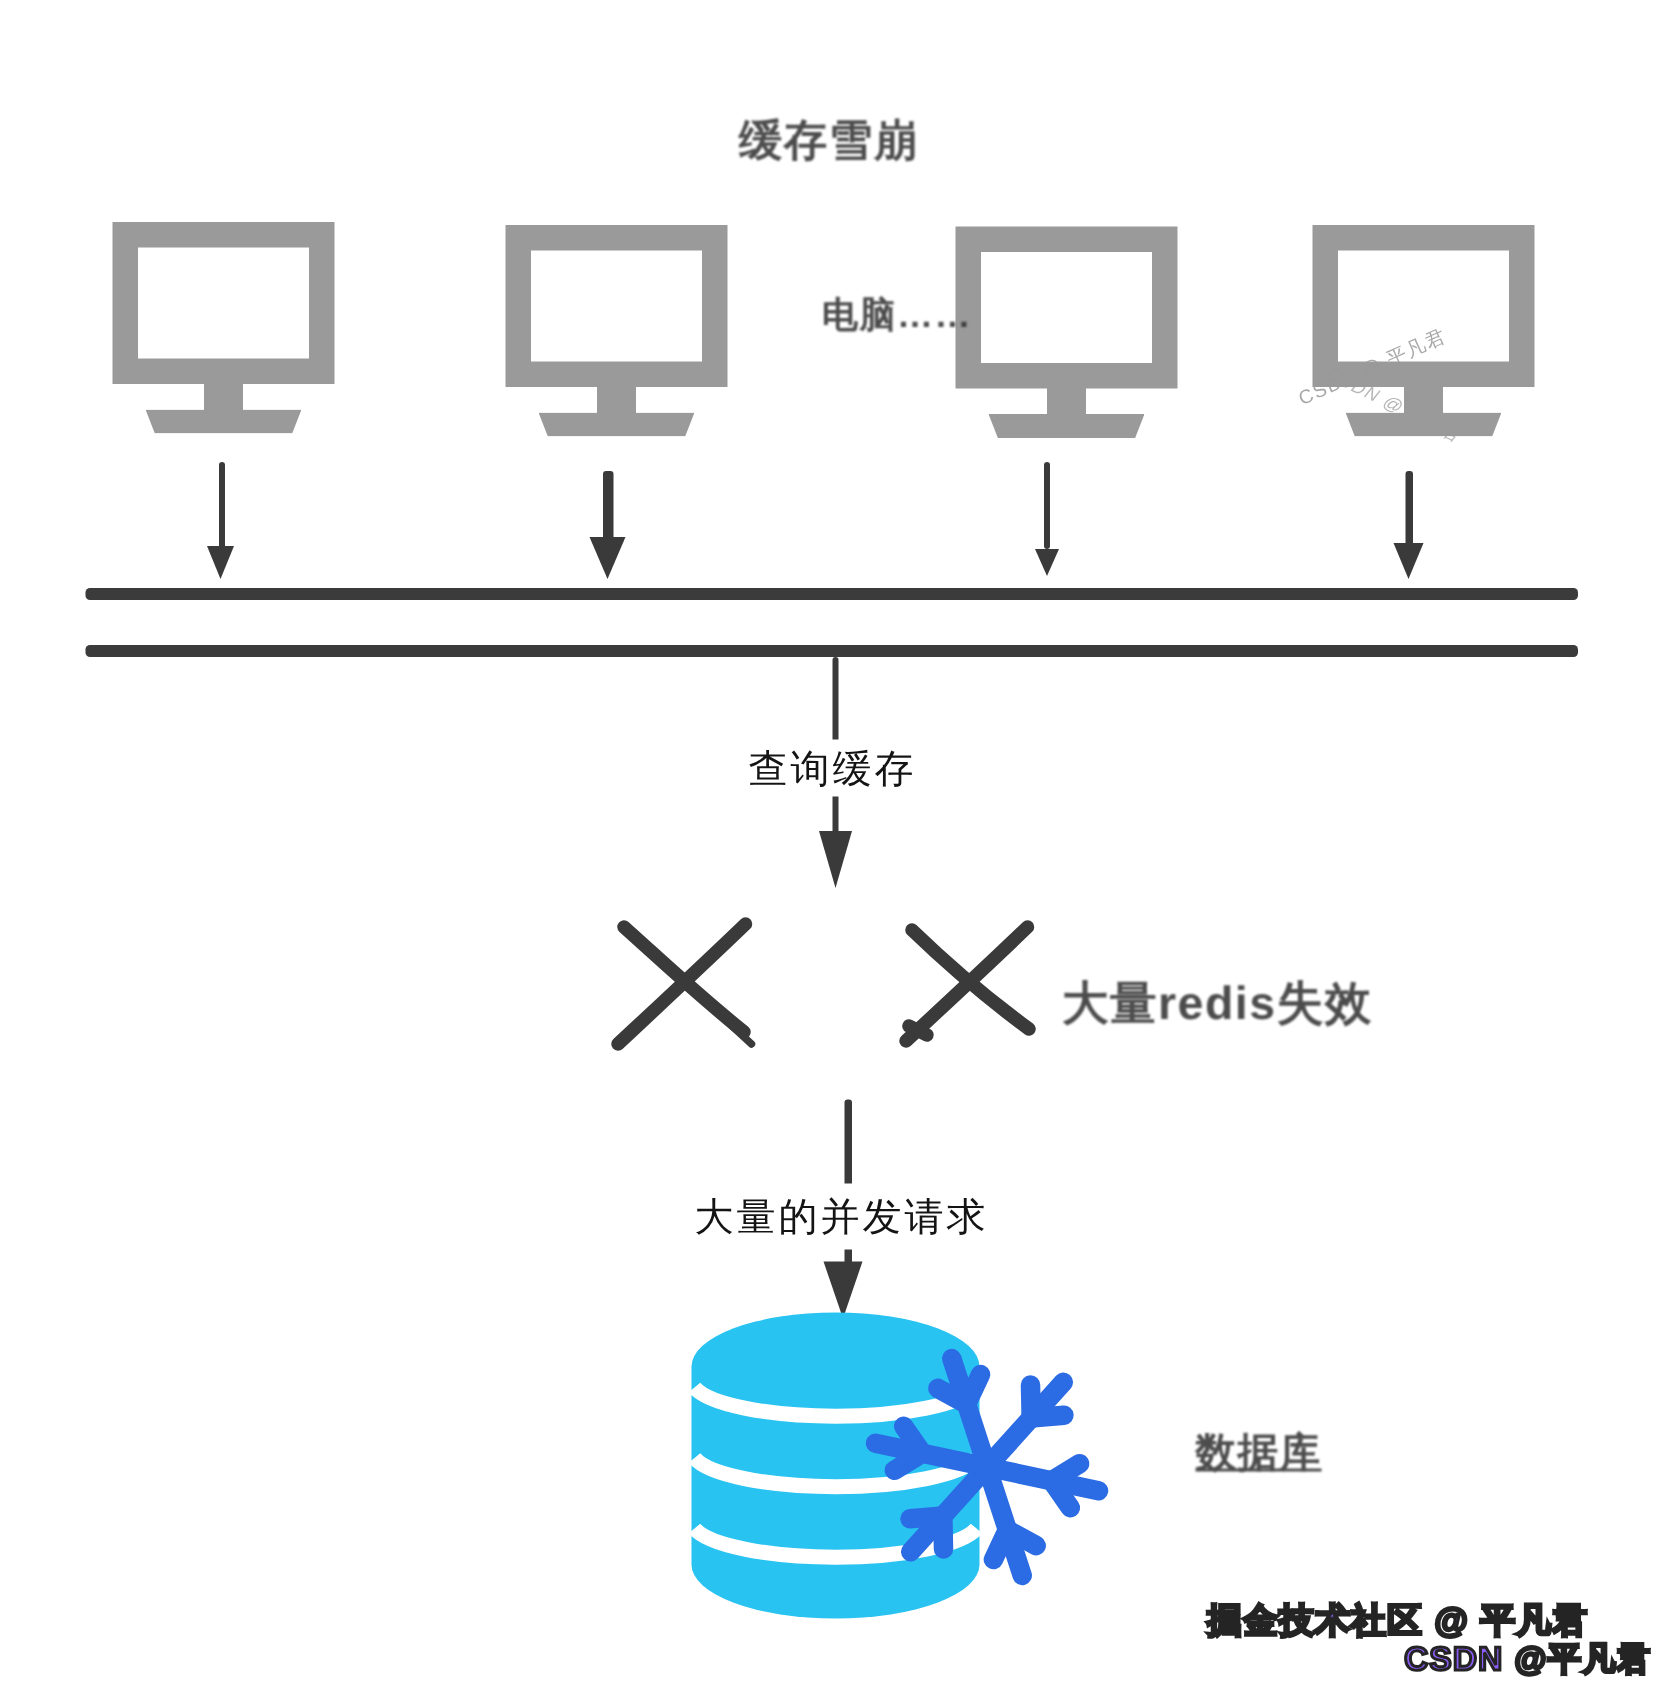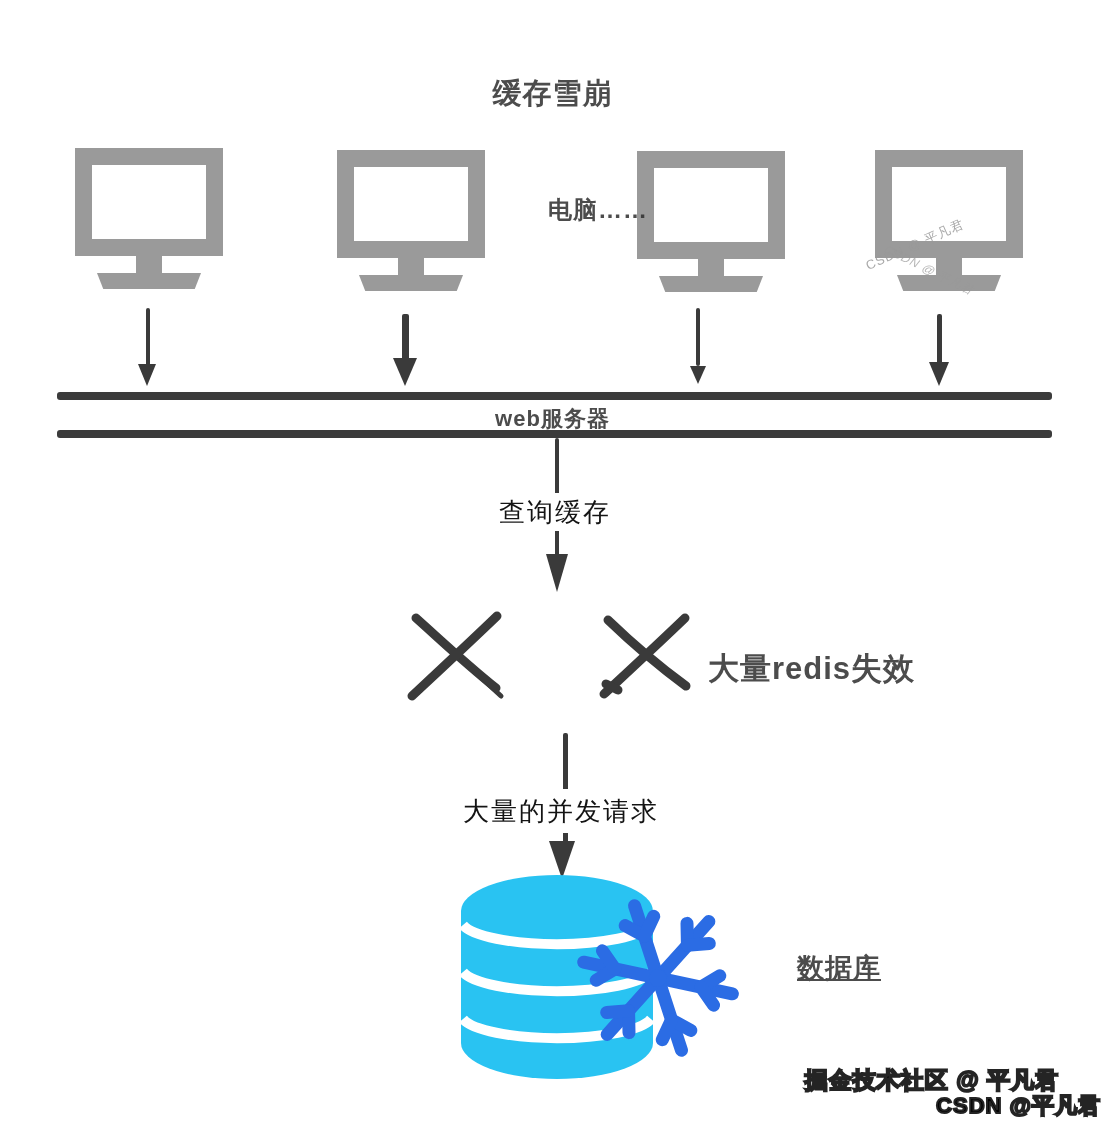--- a/index.html
+++ b/index.html
@@ -18,21 +18,21 @@
                    border:17px solid #9a9a9a;box-sizing:border-box;background:transparent;}
   .monitor .neck{position:absolute;left:61px;top:106px;width:26px;height:22px;background:#9a9a9a;}
   .monitor .base{position:absolute;left:22px;top:125px;width:104px;height:16px;background:#9a9a9a;
                  clip-path:polygon(0 0,100% 0,94% 100%,6% 100%);}
   .vline{background:#3a3a3a;border-radius:2px;}
   .tri{width:0;height:0;border-style:solid;border-color:#3a3a3a transparent transparent transparent;}
   .busbar{left:57px;width:995px;height:8px;background:#3b3b3b;border-radius:3px;}
   .buslabel{left:0;right:0;top:404px;text-align:center;font-size:22px;}
   .wm-arc{color:#999;opacity:.85;font-size:13px;letter-spacing:1px;white-space:nowrap;}
   .footer{right:4px;top:1068px;text-align:right;line-height:1.12;}
-  .footer div{color:#000000;-webkit-text-stroke:2px #242424;text-shadow:0 0 1px #242424;
+  .footer div{color:#8b5cf6;-webkit-text-stroke:2px #242424;text-shadow:0 0 1px #242424;
               font-weight:700;white-space:nowrap;}
   .footer .l1{font-size:23px;margin-right:42px;letter-spacing:1px;}
   .footer .l2{font-size:22px;letter-spacing:1px;}
 </style>
 </head>
 <body>
 
 <div class="canvas">
 
   <div class="abs soft title">缓存雪崩</div>
@@ -70,21 +70,20 @@
   <div class="abs tri" style="left:393px;top:358px;border-width:28px 12px 0 12px;"></div>
 
   <div class="abs vline" style="left:696px;top:308px;width:4px;height:58px;"></div>
   <div class="abs tri" style="left:690px;top:366px;border-width:18px 8px 0 8px;"></div>
 
   <div class="abs vline" style="left:937px;top:314px;width:5px;height:50px;"></div>
   <div class="abs tri" style="left:929px;top:362px;border-width:24px 10px 0 10px;"></div>
 
   <div class="abs busbar" style="top:392px;"></div>
   <div class="abs busbar" style="top:430px;"></div>
-  <div class="abs soft buslabel">web服务器</div>
 
   <div class="abs vline" style="left:555px;top:438px;width:4px;height:122px;"></div>
   <div class="abs labelbox" style="left:499px;top:493px;width:124px;height:38px;">
     <span>查询缓存</span>
   </div>
   <div class="abs tri" style="left:546px;top:554px;border-width:38px 11px 0 11px;"></div>
 
   <svg class="abs" style="left:400px;top:602px;" width="320" height="112" viewBox="0 0 320 112">
     <g stroke="#3a3a3a" stroke-width="9" stroke-linecap="round" fill="none">
       <path d="M16 16 C 45 42, 66 62, 96 86"></path>

